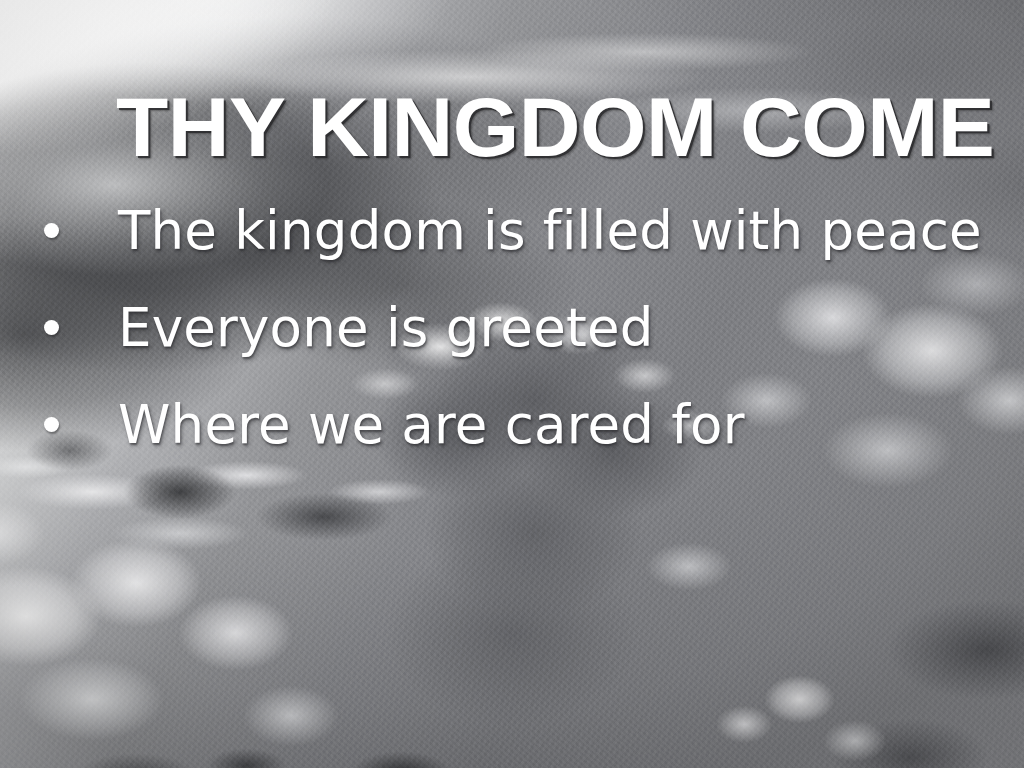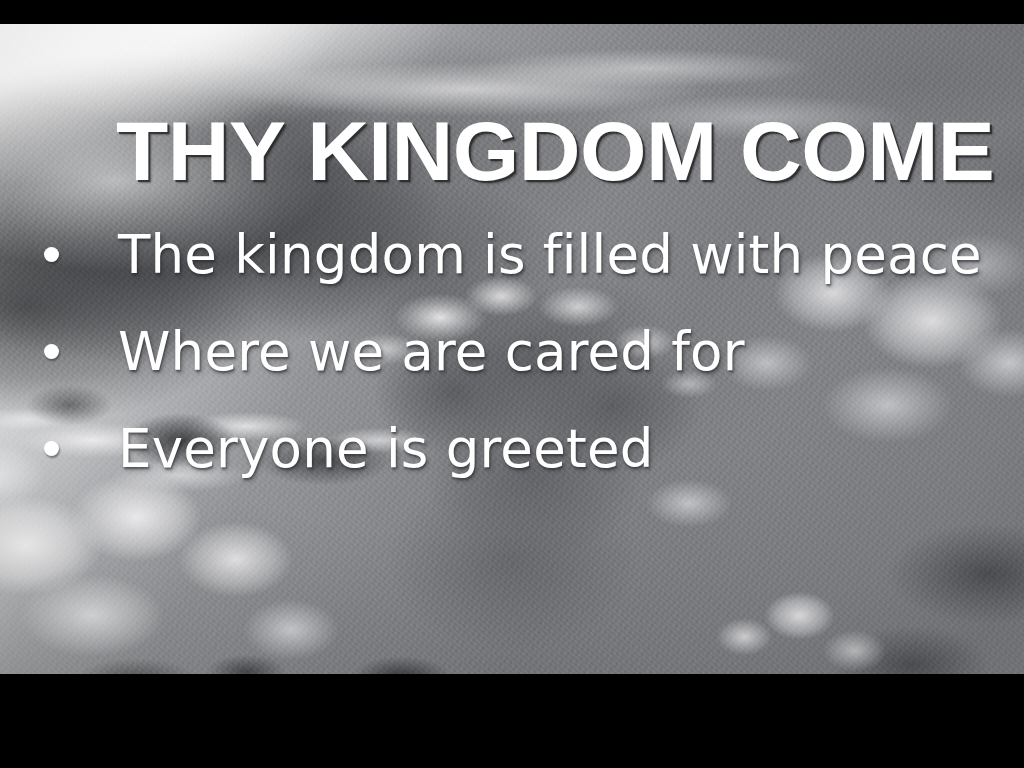--- a/index.html
+++ b/index.html
@@ -5,26 +5,25 @@
 <style>
   html, body {
     margin: 0;
     padding: 0;
     background: #000;
   }
 
   .slide {
     position: relative;
     width: 1024px;
-    height: 650px;
+    height: 768px;
     overflow: hidden;
     font-family: "Liberation Sans", sans-serif;
     background: #404040;
     user-select: none;
-    margin-top: 24px;
   }
 
   
 
   .sky-base {
     position: absolute;
     inset: 0;
     background:
       linear-gradient(118deg,
         #fbfbfb 0%,
@@ -264,25 +263,25 @@
 
     <ul class="bullet-list">
 
       <li class="bullet-item">
         <span class="bullet-dot"></span>
         <span class="bullet-text">The kingdom is filled with peace</span>
       </li>
 
       <li class="bullet-item">
         <span class="bullet-dot"></span>
+        <span class="bullet-text">Everyone is greeted</span>
+      </li>
+
+      <li class="bullet-item">
+        <span class="bullet-dot"></span>
         <span class="bullet-text">Where we are cared for</span>
       </li>
 
-      <li class="bullet-item">
-        <span class="bullet-dot"></span>
-        <span class="bullet-text">Everyone is greeted</span>
-      </li>
-
     </ul>
 
   </div>
 
 </div>
 
 </body></html>

